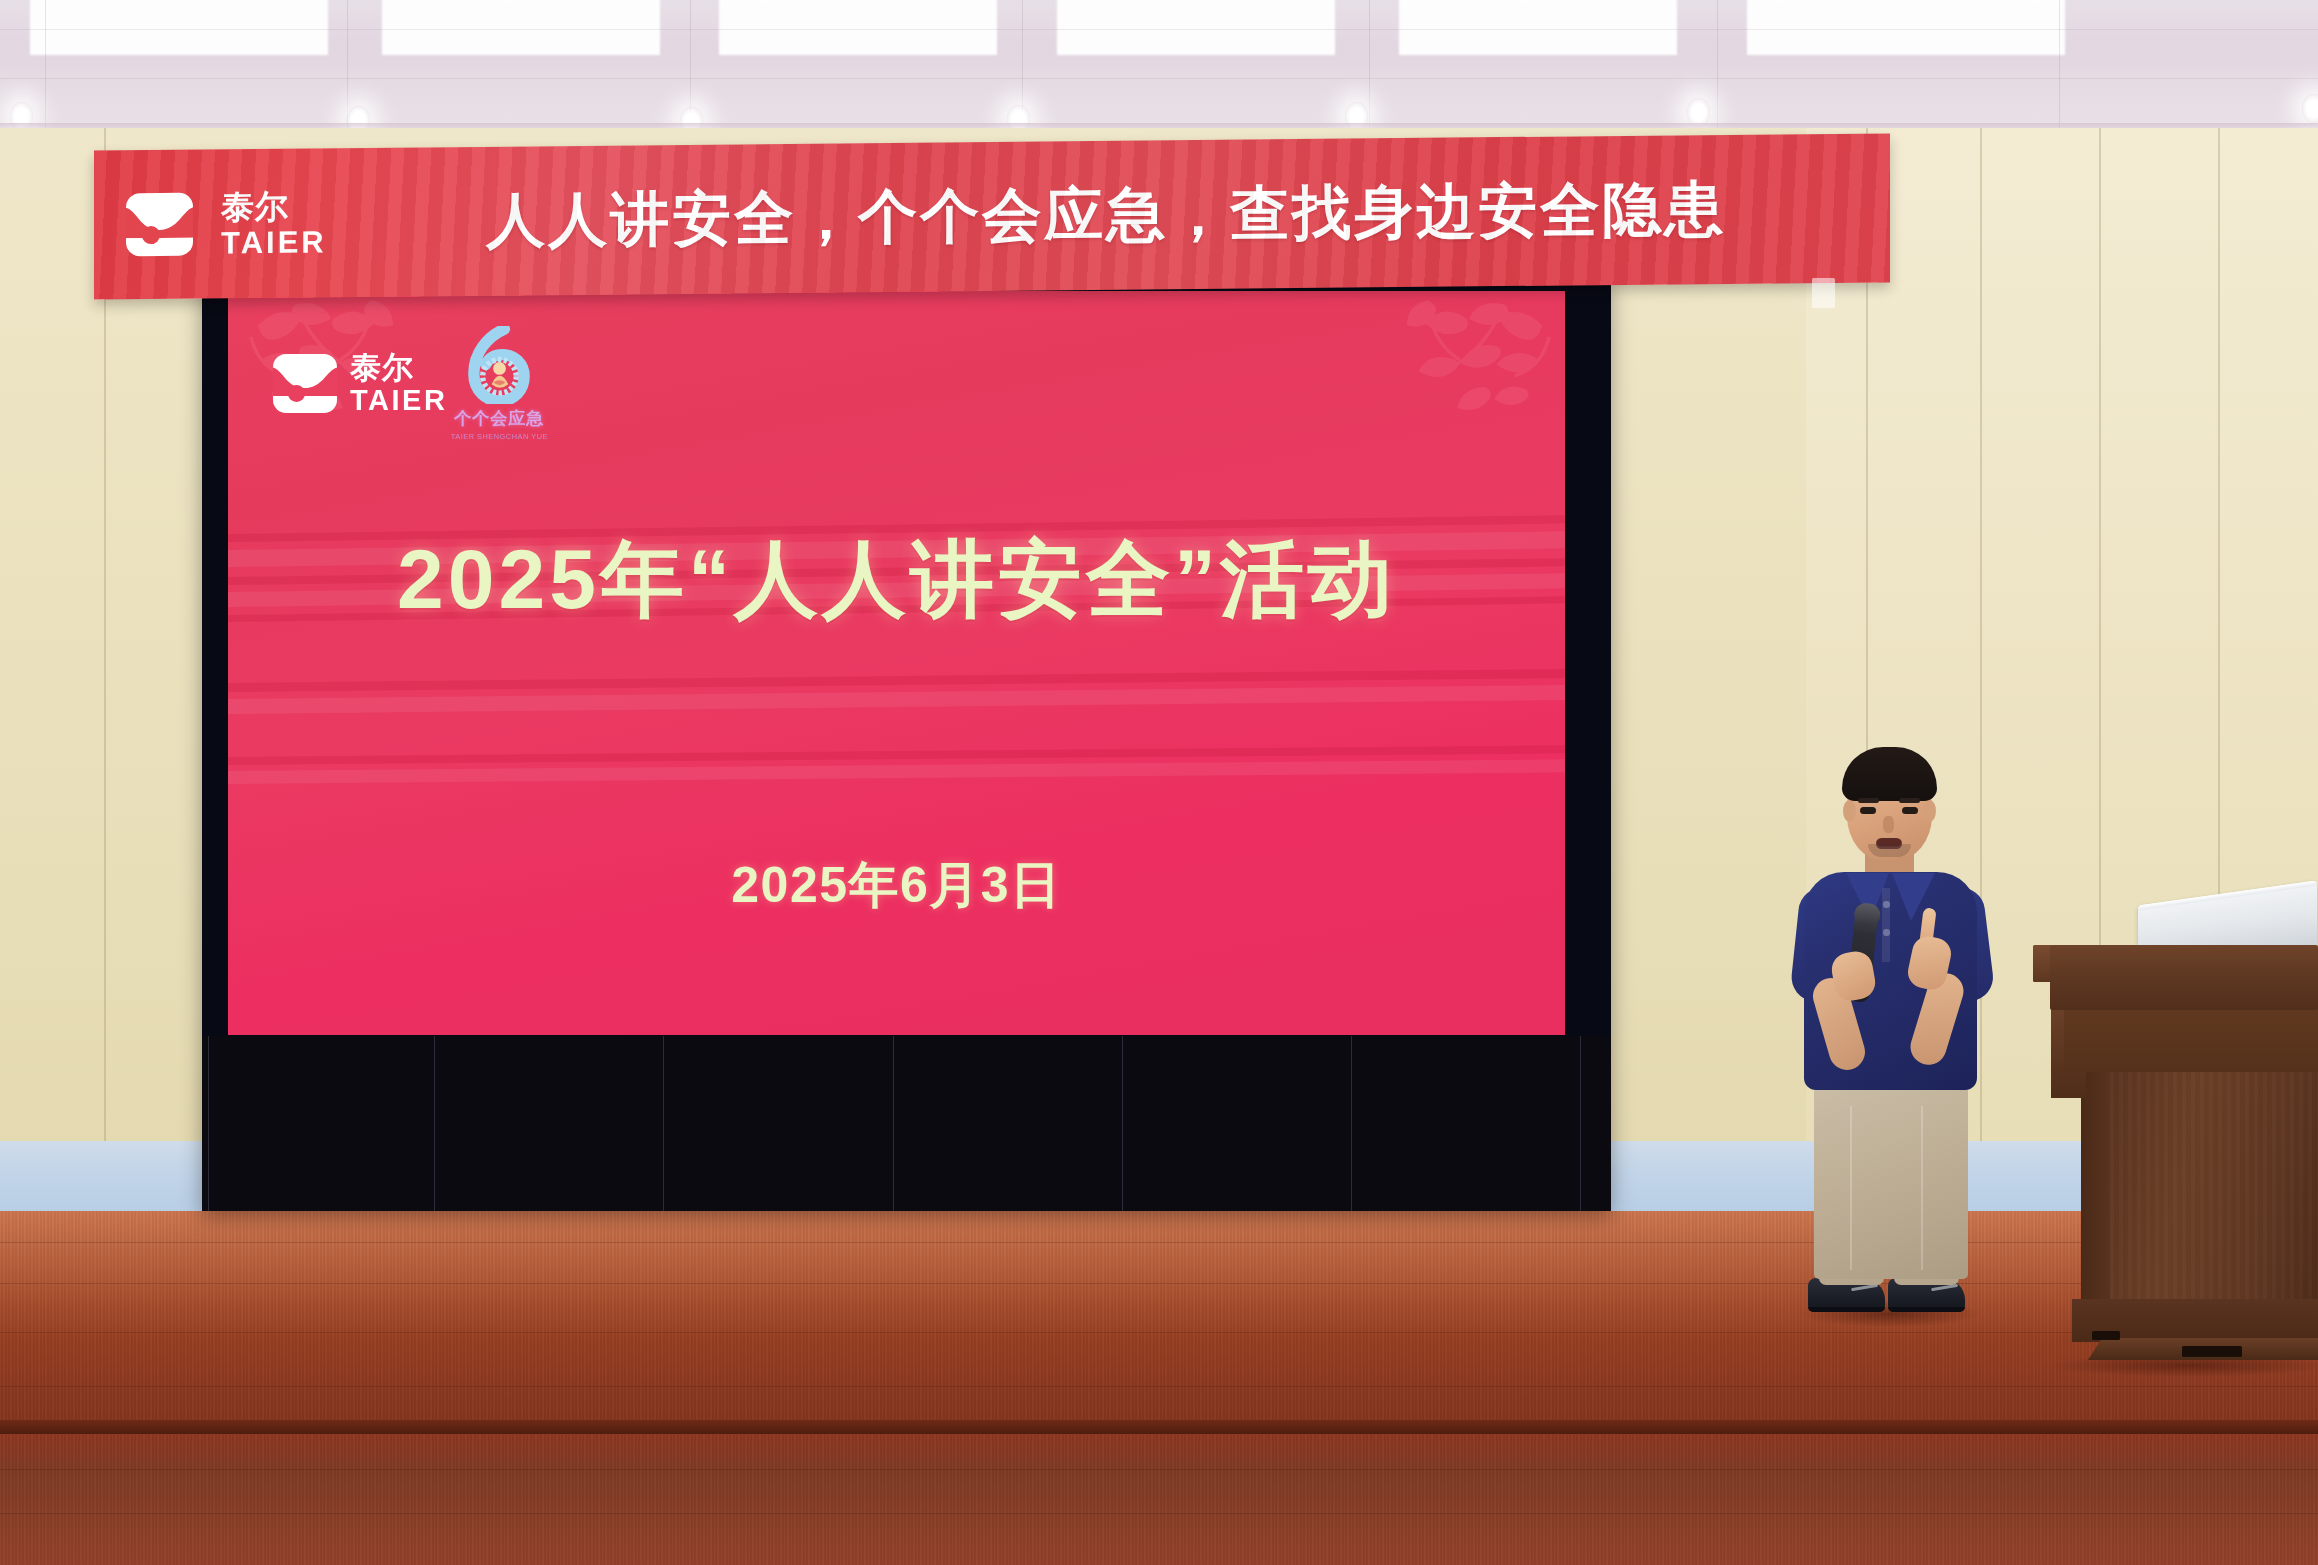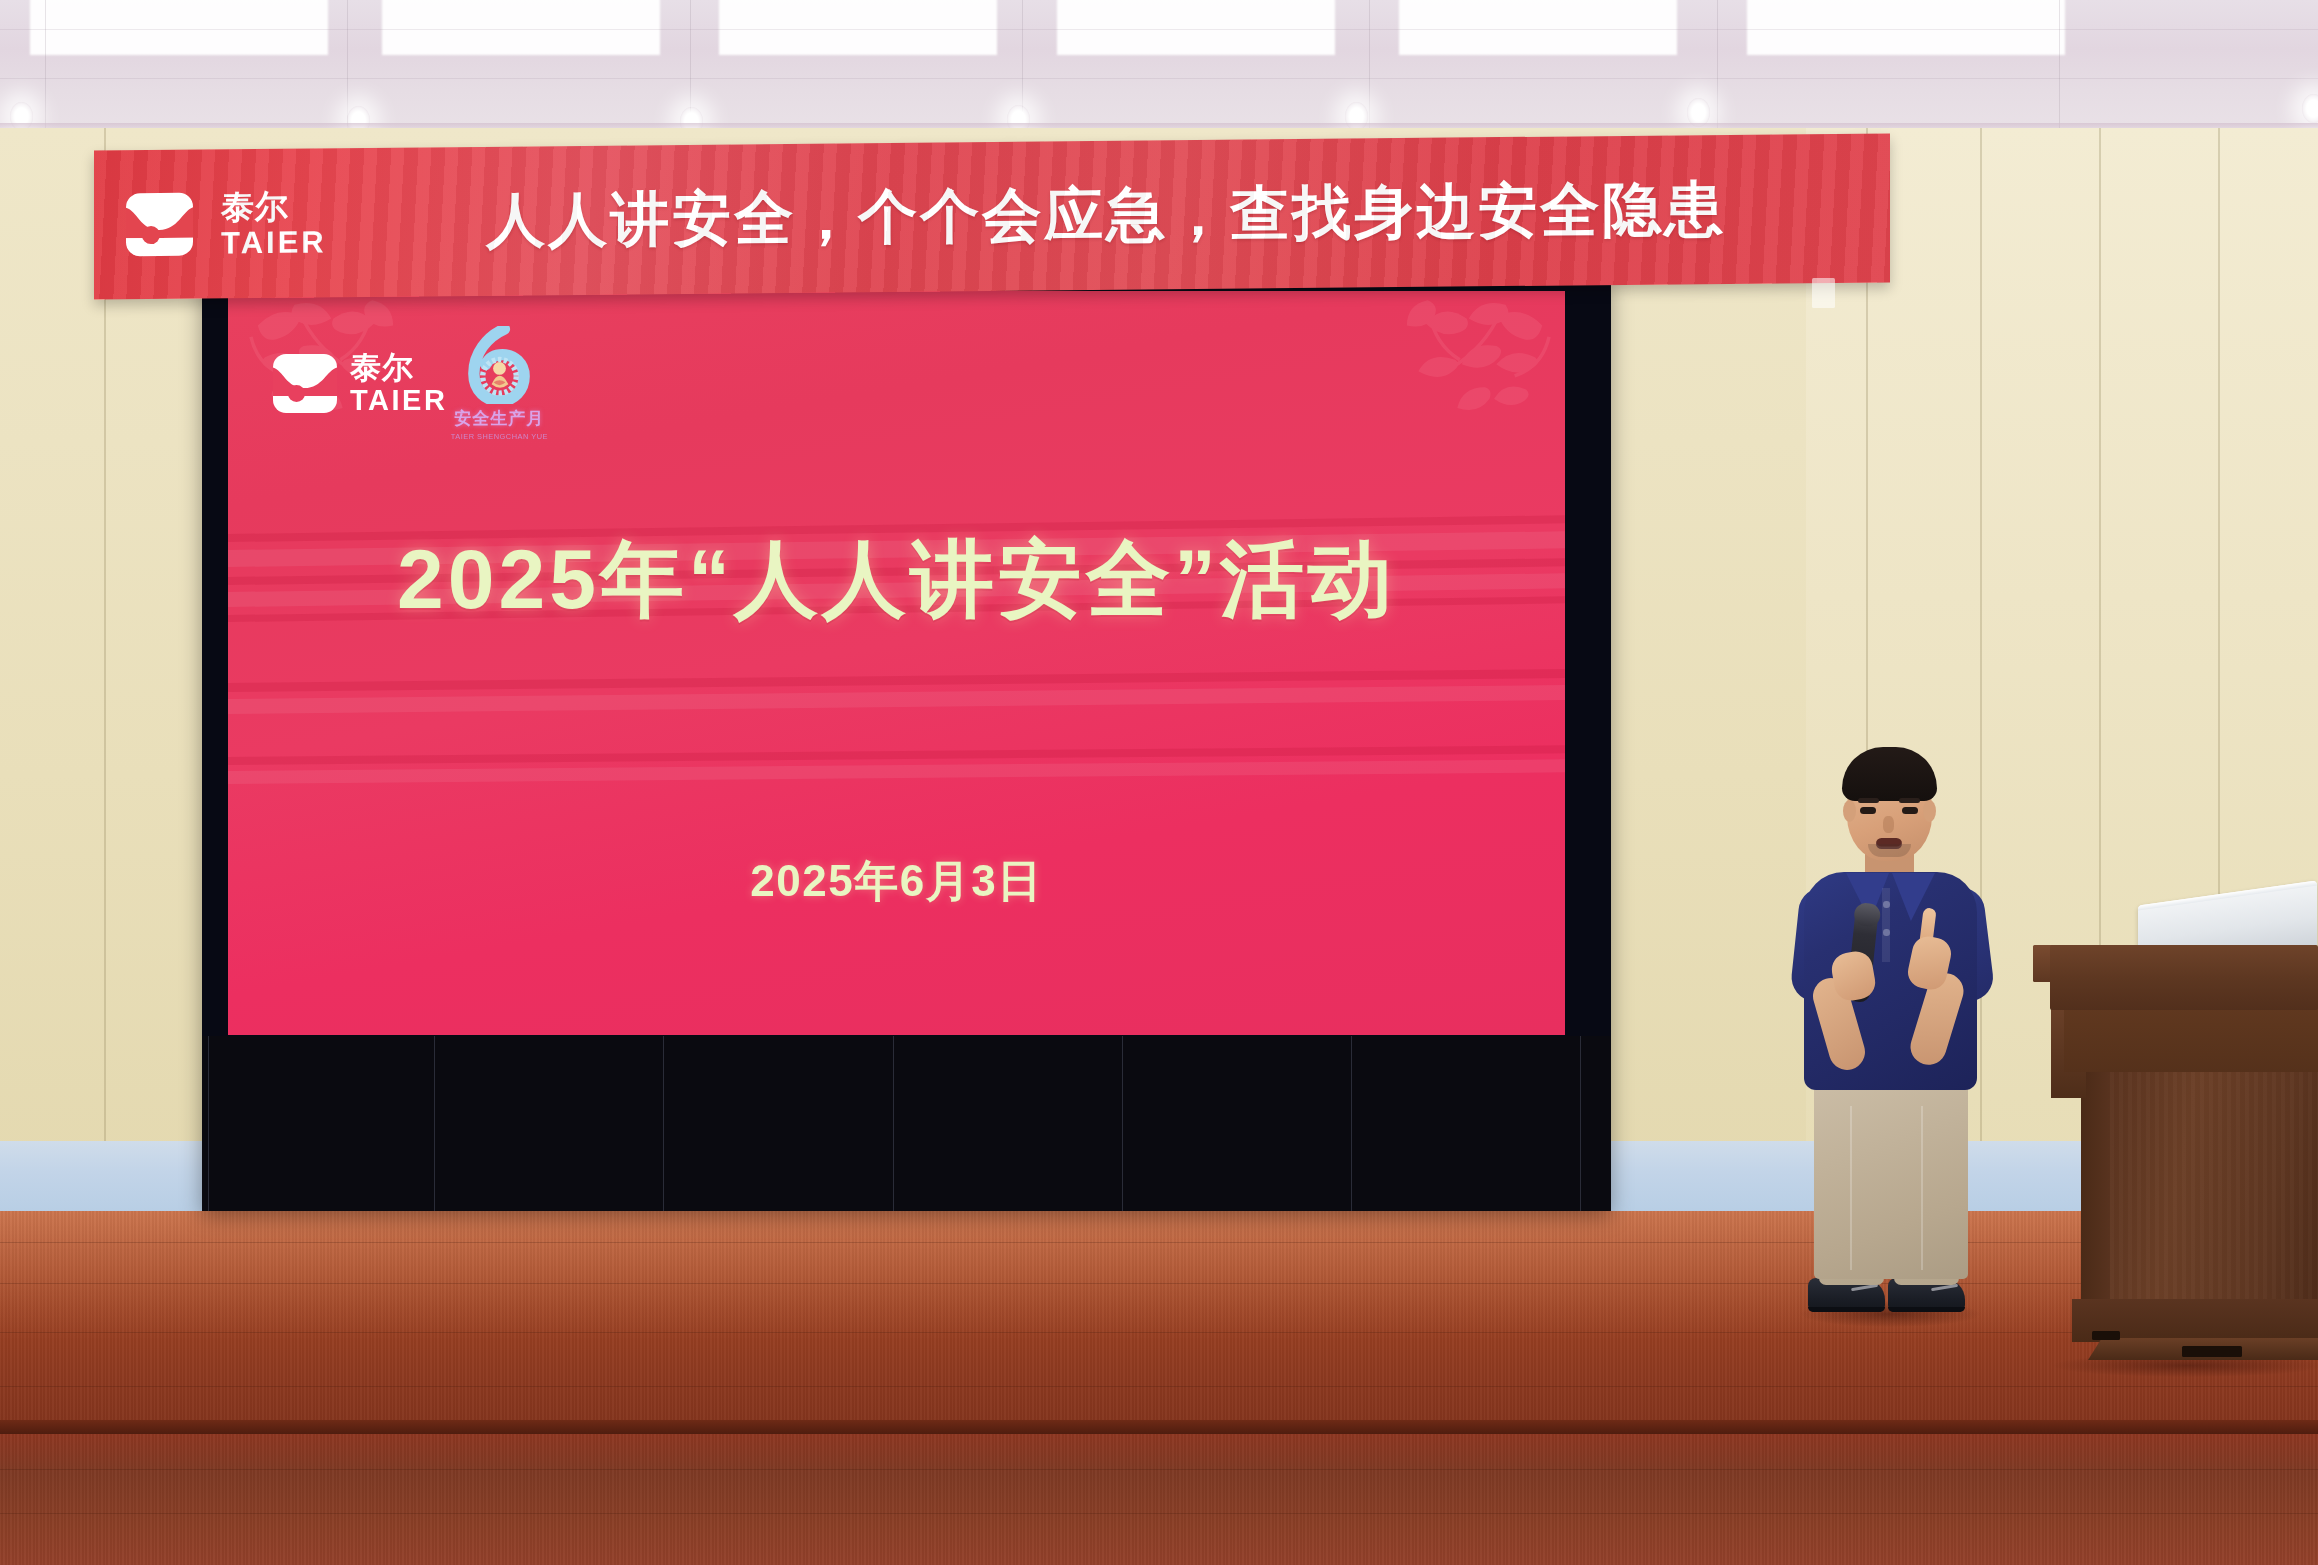--- a/index.html
+++ b/index.html
@@ -152,21 +152,21 @@
   .scr-title{
     position:absolute;left:0;top:233px;width:1337px;text-align:center;
     font-size:84px;font-weight:bold;color:#e9f5c2;line-height:1.32;
     letter-spacing:4px;
     text-shadow:0 0 15px rgba(255,255,180,.30),0 2px 0 rgba(190,25,60,.25);
     white-space:nowrap;
   }
   .scr-title .l2{letter-spacing:8px;}
   .scr-date{
     position:absolute;left:0;top:561px;width:1337px;text-align:center;
-    font-size:44px;font-weight:bold;color:#e9f5c2;letter-spacing:1.5px;
+    font-size:50px;font-weight:bold;color:#e9f5c2;letter-spacing:1.5px;
     text-shadow:0 0 9px rgba(255,255,180,.30);
   }
 
   
   .banner{
     position:absolute;left:94px;top:142px;width:1732px;height:149px;
     background:linear-gradient(100deg,#e03a43 0%,#e8454f 12%,#e5525e 28%,#df4450 44%,#e14c56 60%,#dd3f4a 78%,#e0434d 100%);
     box-shadow:0 6px 13px rgba(0,0,0,.22);
     transform:skewY(-0.55deg);
     display:flex;align-items:center;padding:0 32px;gap:28px;
@@ -461,21 +461,21 @@
         <div class="month-badge">
           <div class="badge-six">
             <svg viewBox="0 0 150 158" width="74" height="78">
               <path d="M86 6 C50 22 24 56 24 96 C24 132 50 152 76 152 C106 152 126 130 126 102 C126 76 106 58 82 58 C66 58 54 66 48 78" fill="none" stroke="#9ed4ef" stroke-width="23" stroke-linecap="round"></path>
               <circle cx="76" cy="102" r="34" fill="none" stroke="#bfe4f5" stroke-width="11" stroke-dasharray="7 5"></circle>
               <path d="M60 118 q16-34 34 0 q-17 14-34 0z" fill="#f2c98e"></path>
               <path d="M64 114 q12-8 24 0 q-12 12-24 0z" fill="#e87f6a"></path>
               <circle cx="76" cy="86" r="13" fill="#f5d9a8"></circle>
             </svg>
           </div>
-          <div class="badge-cn">安全生产月</div>
+          <div class="badge-cn">个个会应急</div>
           <div class="badge-py">TAIER SHENGCHAN YUE</div>
         </div>
       </div>
 
       <div class="scr-title">
         <div>2025年“人人讲安全”活动</div>
       </div>
 
       <div class="scr-date">2025年6月3日</div>
     </div>

